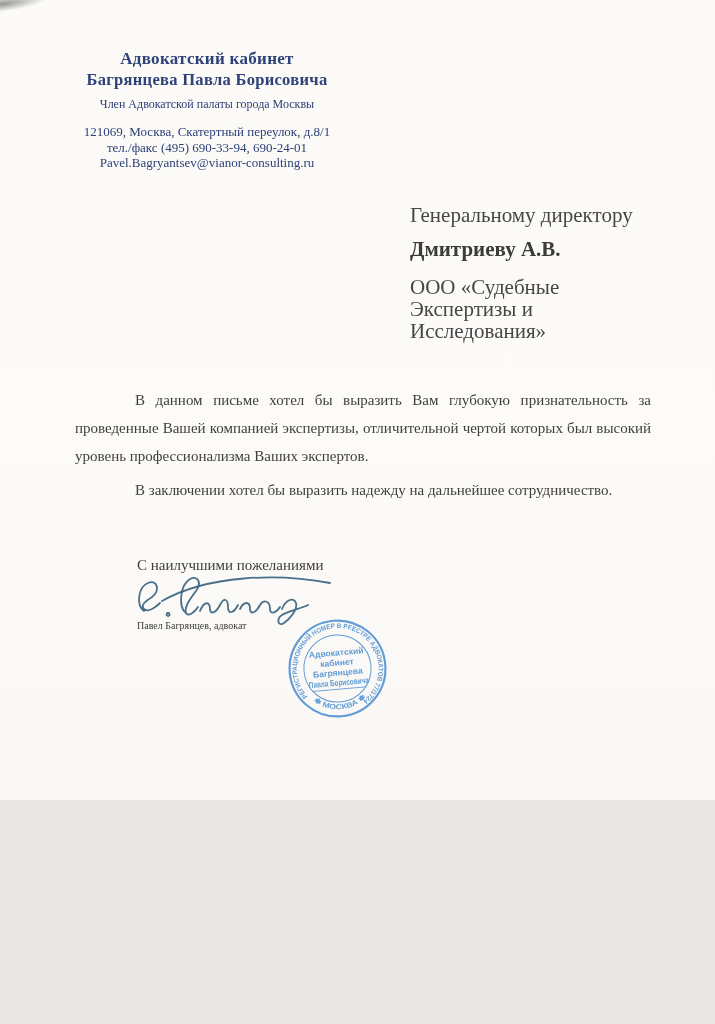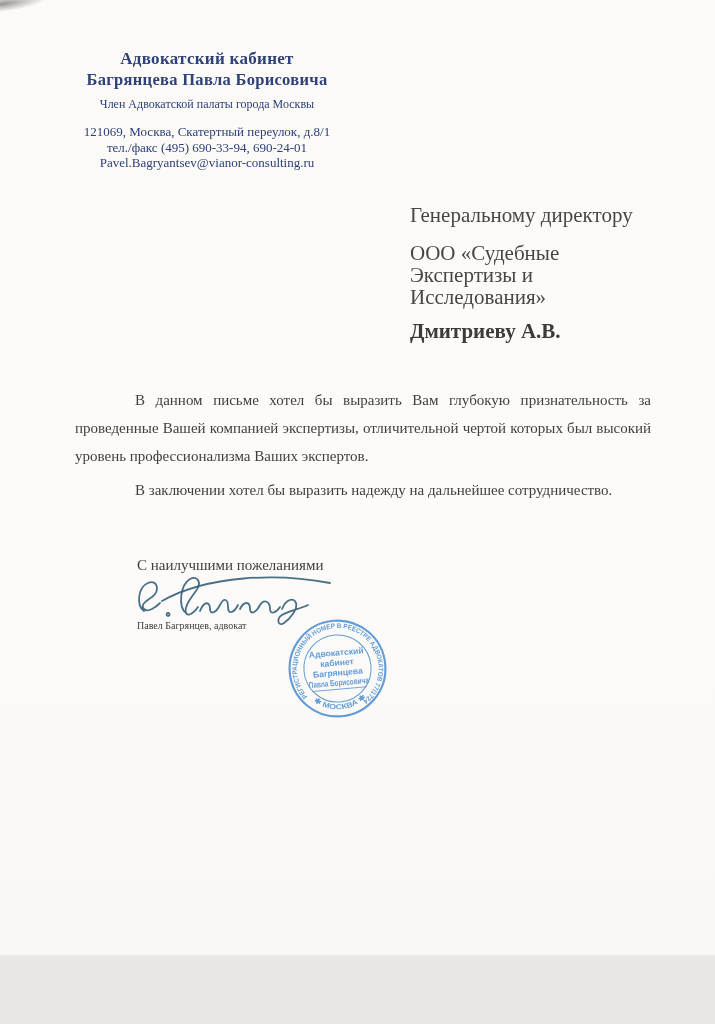--- a/index.html
+++ b/index.html
@@ -3,21 +3,21 @@
 <meta charset="utf-8">
 <style>
   html, body { margin: 0; padding: 0; }
   body {
     width: 715px; height: 1024px;
     background: #e9e7e3;
     font-family: "Liberation Serif", serif;
   }
   .page {
     position: relative;
-    width: 715px; height: 955px;
+    width: 715px; height: 800px;
     background: linear-gradient(180deg, #fbfaf7 0%, #fcfbf9 55%, #faf8f5 100%);
     overflow: hidden;
   }
   .scan-smudge {
     position: absolute; left: -8px; top: -3px;
     width: 52px; height: 12px;
     background: radial-gradient(ellipse at 20% 40%, rgba(70,70,70,0.55), rgba(120,120,120,0.22) 55%, transparent 78%);
     transform: rotate(-8deg);
   }
   
@@ -73,22 +73,22 @@
     <div class="lh-subtitle">Член Адвокатской палаты города Москвы</div>
     <div class="lh-contacts">
       <div>121069, Москва, Скатертный переулок, д.8/1</div>
       <div>тел./факс (495) 690-33-94, 690-24-01</div>
       <div>Pavel.Bagryantsev@vianor-consulting.ru</div>
     </div>
   </header>
 
   <section class="recipient">
     <div class="r-line">Генеральному директору</div>
+    <div class="r-line r-name">Дмитриеву А.В.</div>
     <div class="r-line r-org">ООО «Судебные Экспертизы и Исследования»</div>
-    <div class="r-line r-name">Дмитриеву А.В.</div>
   </section>
 
   <section class="body-text">
     <p>В данном письме хотел бы выразить Вам глубокую признательность за проведенные Вашей компанией экспертизы, отличительной чертой которых был высокий уровень профессионализма Ваших экспертов.</p>
     <p>В заключении хотел бы выразить надежду на дальнейшее сотрудничество.</p>
   </section>
 
   <div class="salutation">С наилучшими пожеланиями</div>
 
   <svg class="signature-svg" viewBox="0 0 205 58" aria-hidden="true">

